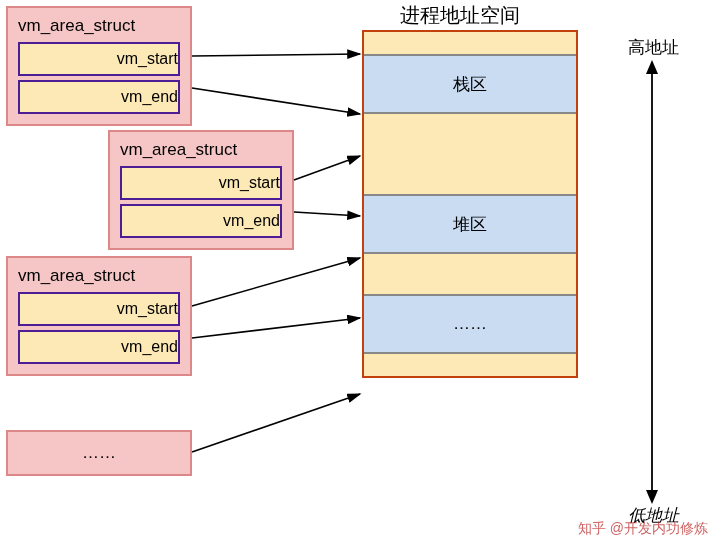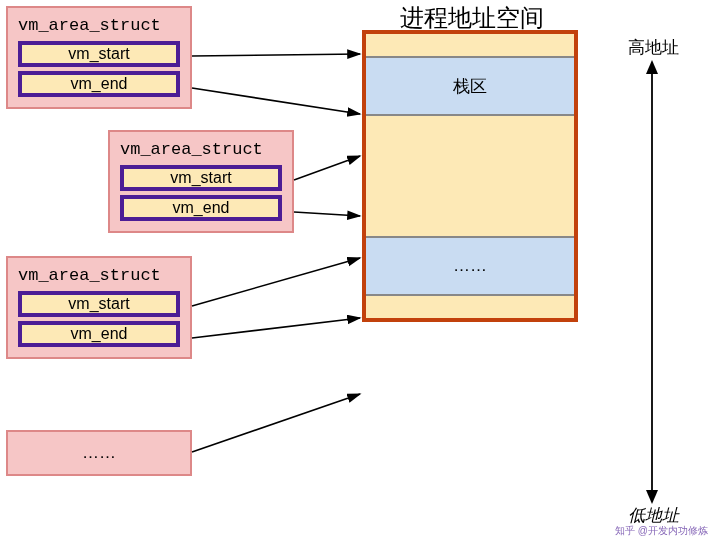--- a/index.html
+++ b/index.html
@@ -8,54 +8,53 @@
   .vma-box {
     position: absolute;
     background: #f6c6c6;
     border: 2px solid #d88;
     padding: 8px 10px 10px 10px;
   }
   .vma-title {
     font-size: 17px;
     color: #000;
     margin-bottom: 6px;
-    font-family: Liberation Mono, monospace;
   }
   .vma-field {
     background: #fde9b6;
-    border: 4px solid #4c1d95;
+    border: 2px solid #4c1d95;
     font-size: 16px;
-    text-align: center;
-    padding: 0 0;
+    text-align: right;
+    padding: 6px 0;
     margin-top: 4px;
     color: #000;
   }
   
   .addr-column {
     position: absolute;
     left: 362px;
     top: 30px;
     width: 216px;
-    border: 4px solid #c2410c;
+    border: 2px solid #c2410c;
   }
   .seg {
     width: 100%;
     text-align: center;
     font-size: 17px;
     display: flex;
     align-items: center;
     justify-content: center;
   }
   .seg-gap { background: #fde9b6; height: 22px; }
   .seg-named { background: #c9dcf2; border-top: 2px solid #888; border-bottom: 2px solid #888; height: 60px; }
   .seg-gap-big { background: #fde9b6; height: 40px; }
   
   .col-title {
     position: absolute;
-    font-size: 24px;
+    font-size: 20px;
     color: #000;
   }
   
   .arrow-label {
     position: absolute;
     font-size: 17px;
   }
   
   .dots-box {
     position: absolute;
@@ -65,35 +64,36 @@
     font-size: 17px;
     display: flex;
     align-items: center;
     justify-content: center;
   }
   
   .watermark {
     position: absolute;
     right: 12px;
     bottom: 6px;
-    font-size: 10px;
-    color: #4c1d95;
+    font-size: 14px;
+    color: #b91c1c;
     opacity: 0.7;
   }
 </style>
 </head>
 <body>
 
 <div class="col-title" style="left:400px; top:2px;">进程地址空间</div>
 
 <div class="addr-column">
   <div class="seg seg-gap"></div>
   <div class="seg seg-named">栈区</div>
   <div class="seg seg-gap-big"></div>
   <div class="seg seg-gap-big"></div>
+  <div class="seg seg-named">堆区</div>
   <div class="seg seg-gap-big"></div>
   <div class="seg seg-named">……</div>
   <div class="seg seg-gap"></div>
 </div>
 
 <div class="vma-box" style="left:6px; top:6px; width:186px;">
   <div class="vma-title">vm_area_struct</div>
   <div class="vma-field">vm_start</div>
   <div class="vma-field">vm_end</div>
 </div>

